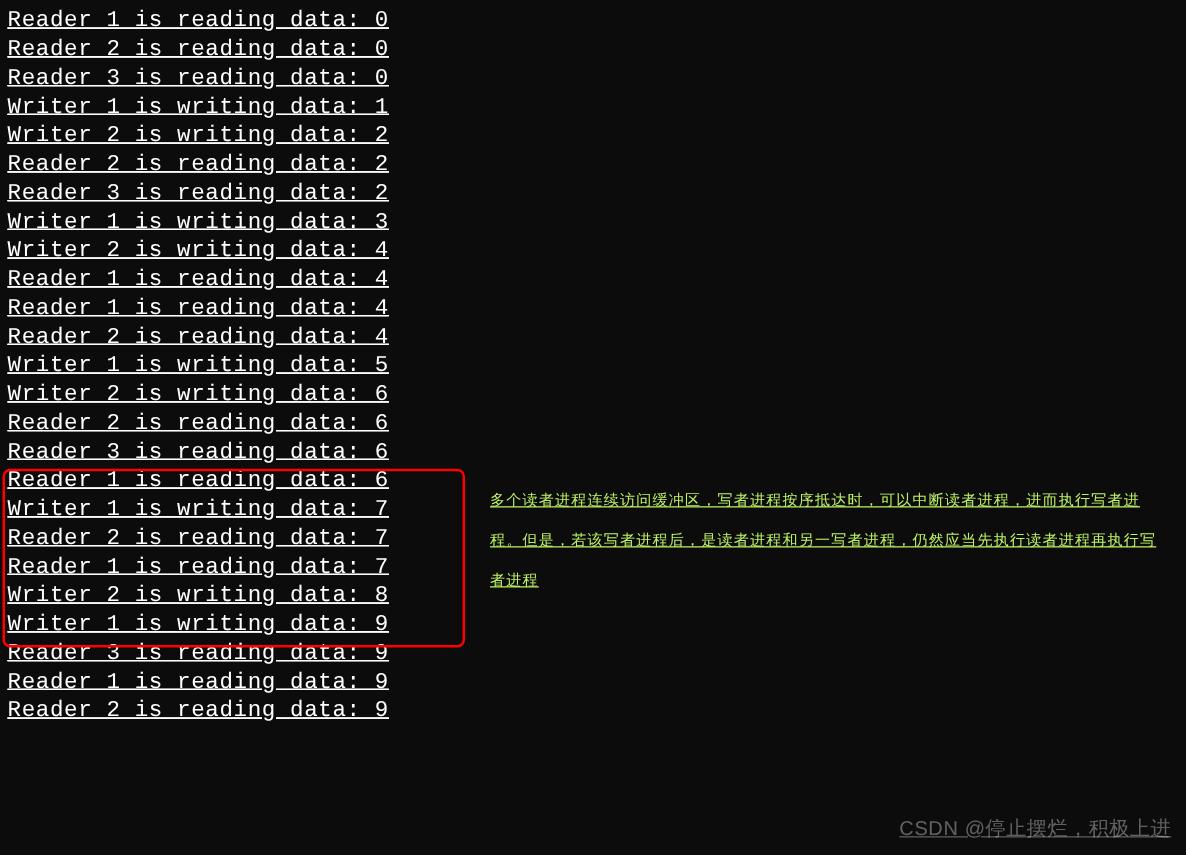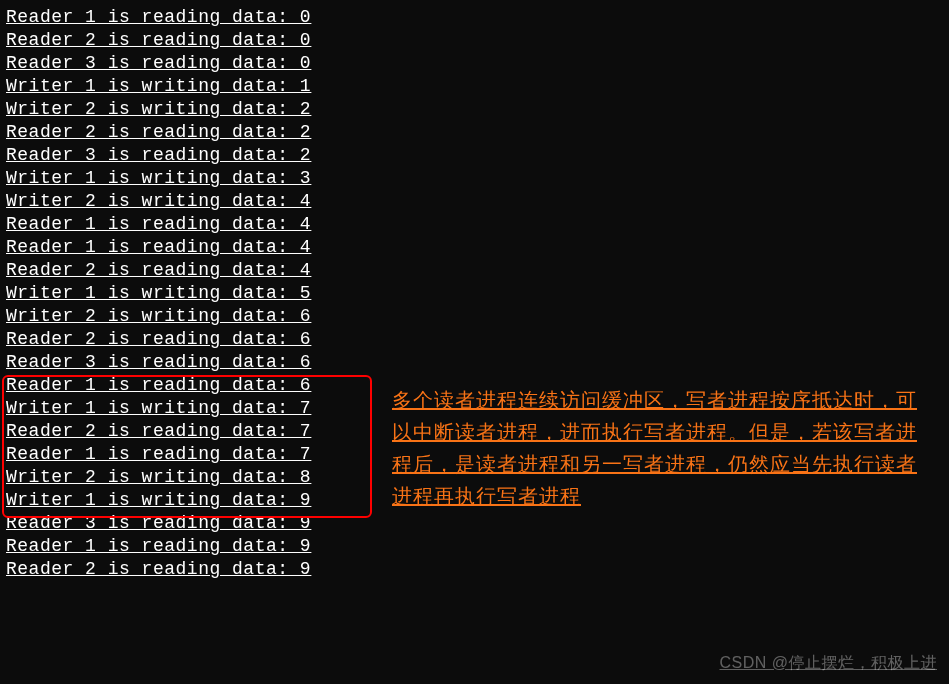--- a/index.html
+++ b/index.html
@@ -34,23 +34,23 @@
       left: 2px;
       top: 375px;
       width: 370px;
       height: 143px;
       pointer-events: none;
     }
     .annotation {
       position: absolute;
       left: 392px;
       top: 384px;
-      color: #f97316;
+      color: #bef264;
       font-family: 'Microsoft YaHei', 'SimHei', sans-serif;
-      font-size: 20px;
+      font-size: 12px;
       line-height: 32px;
       letter-spacing: 1px;
       width: 540px;
     }
     .watermark {
       position: absolute;
       right: 12px;
       bottom: 10px;
       color: rgba(255,255,255,0.35);
       font-family: 'Microsoft YaHei', sans-serif;

